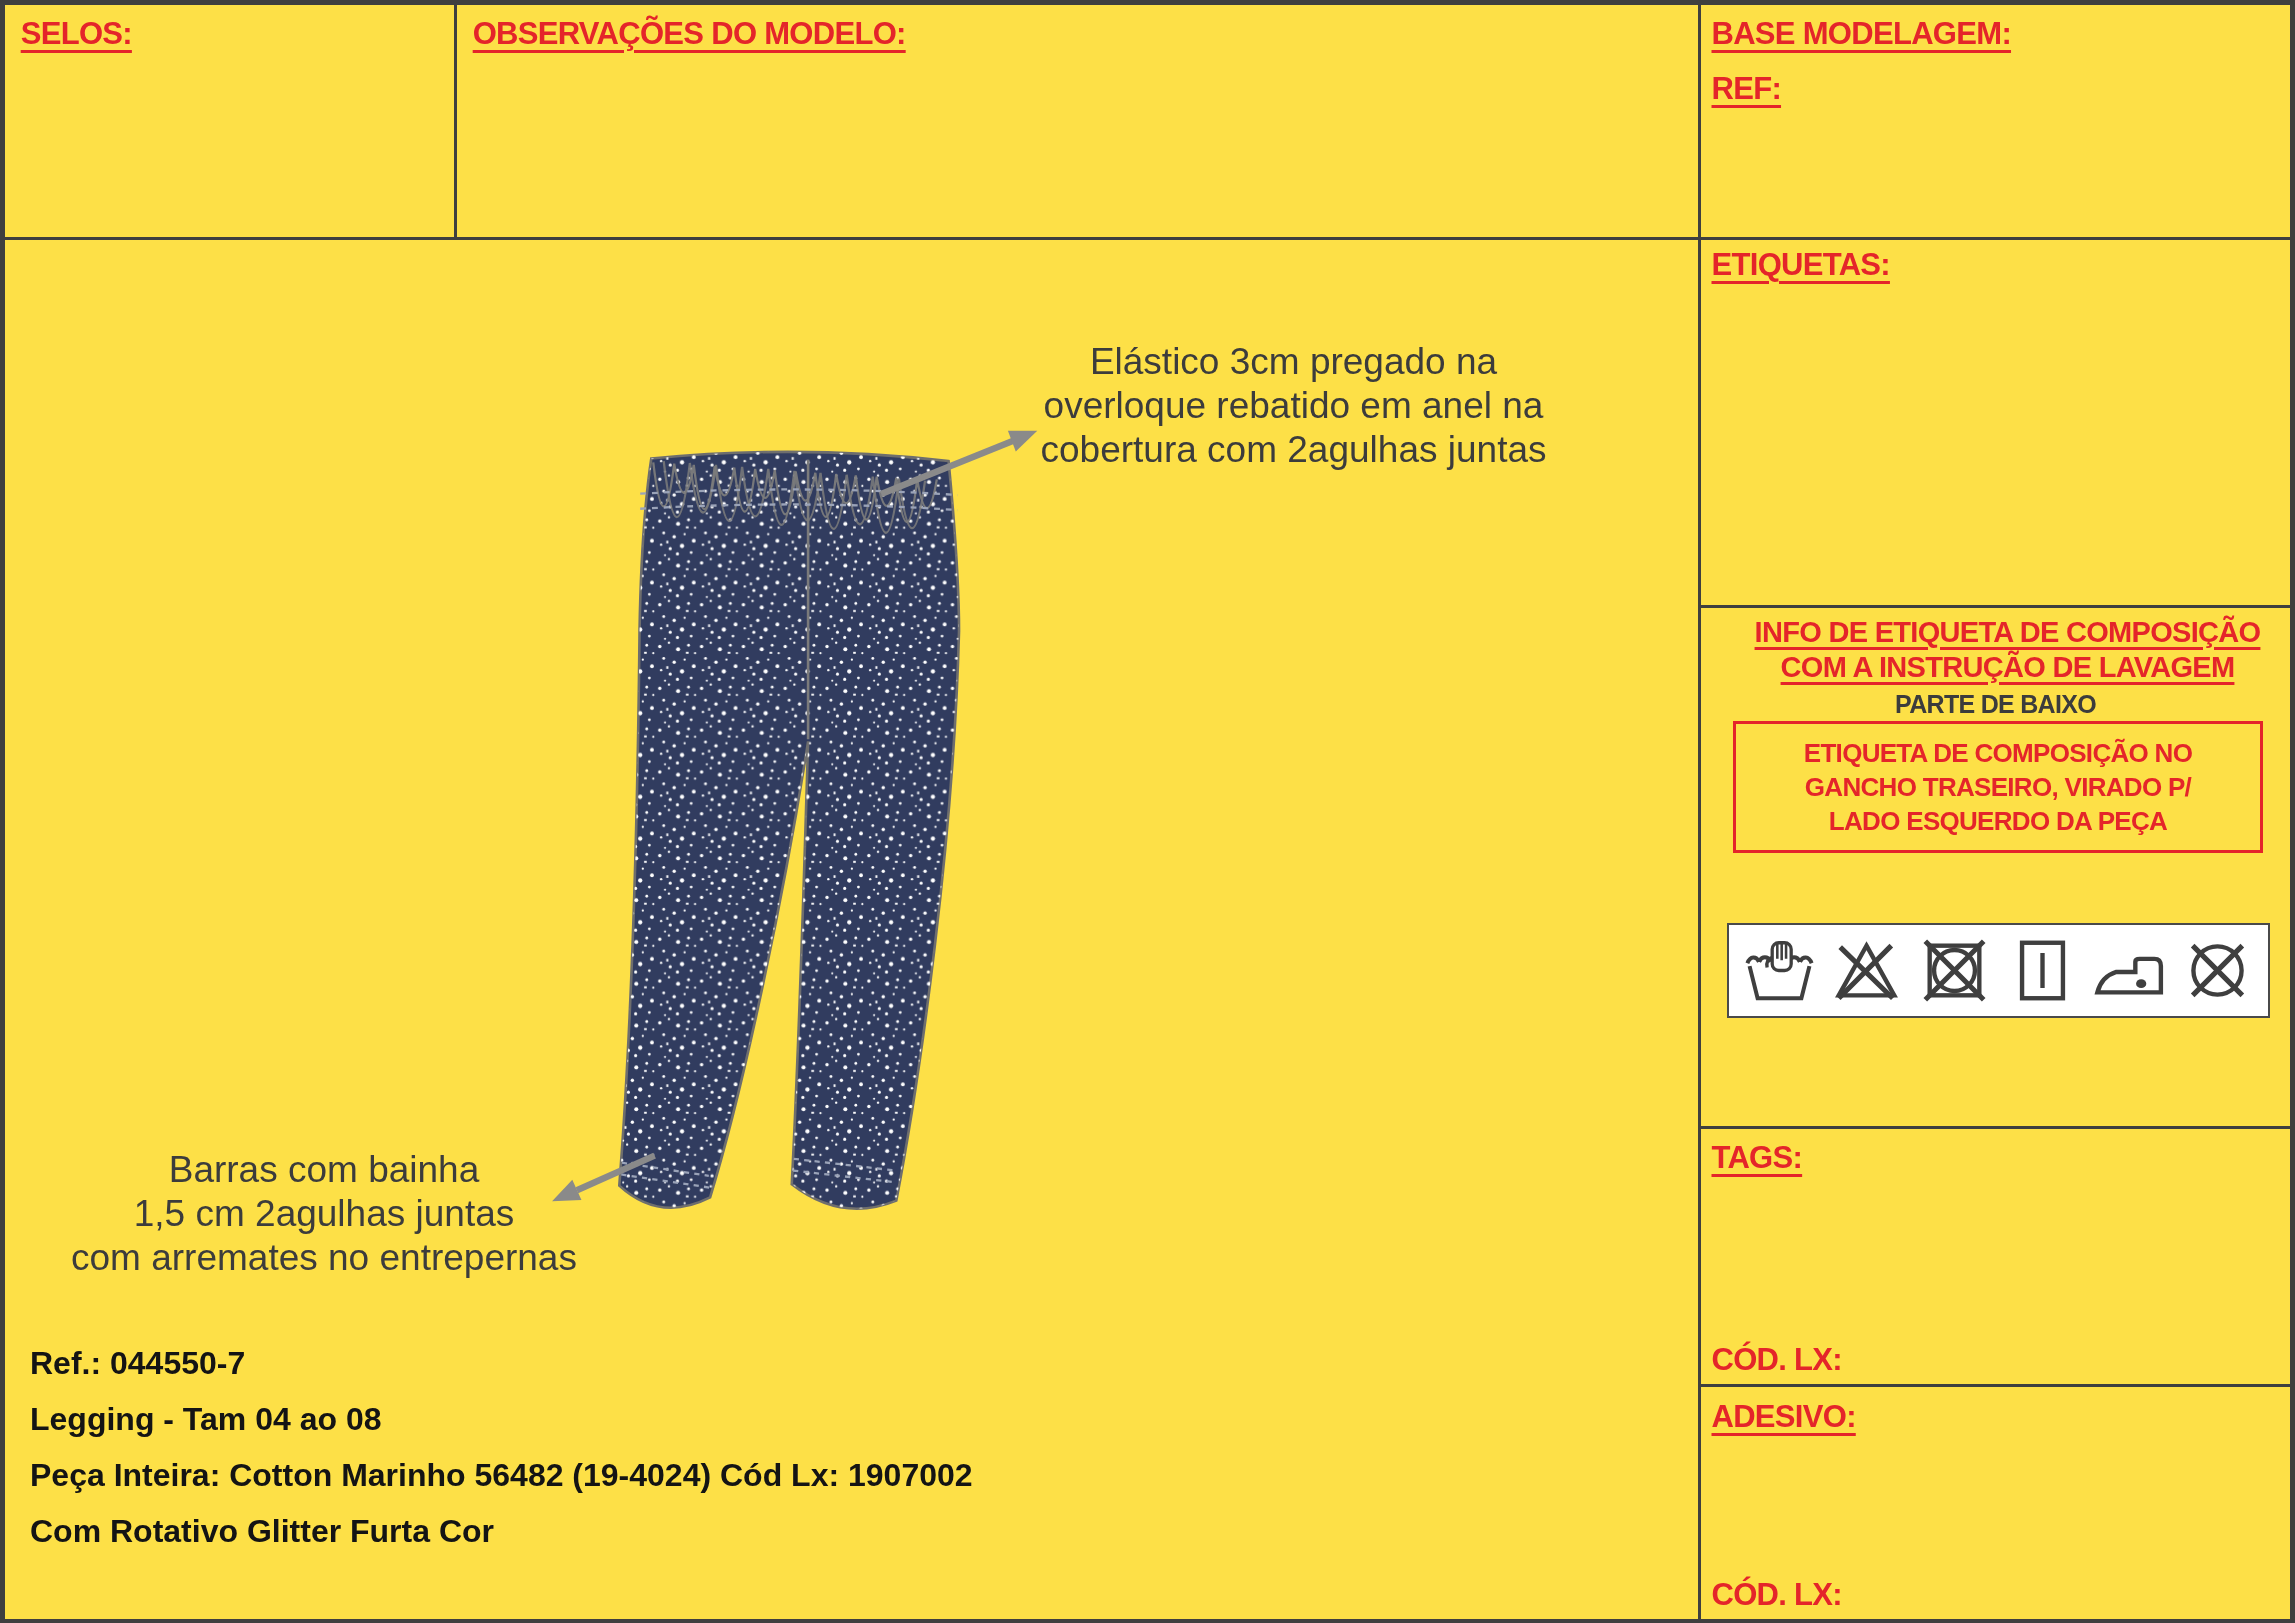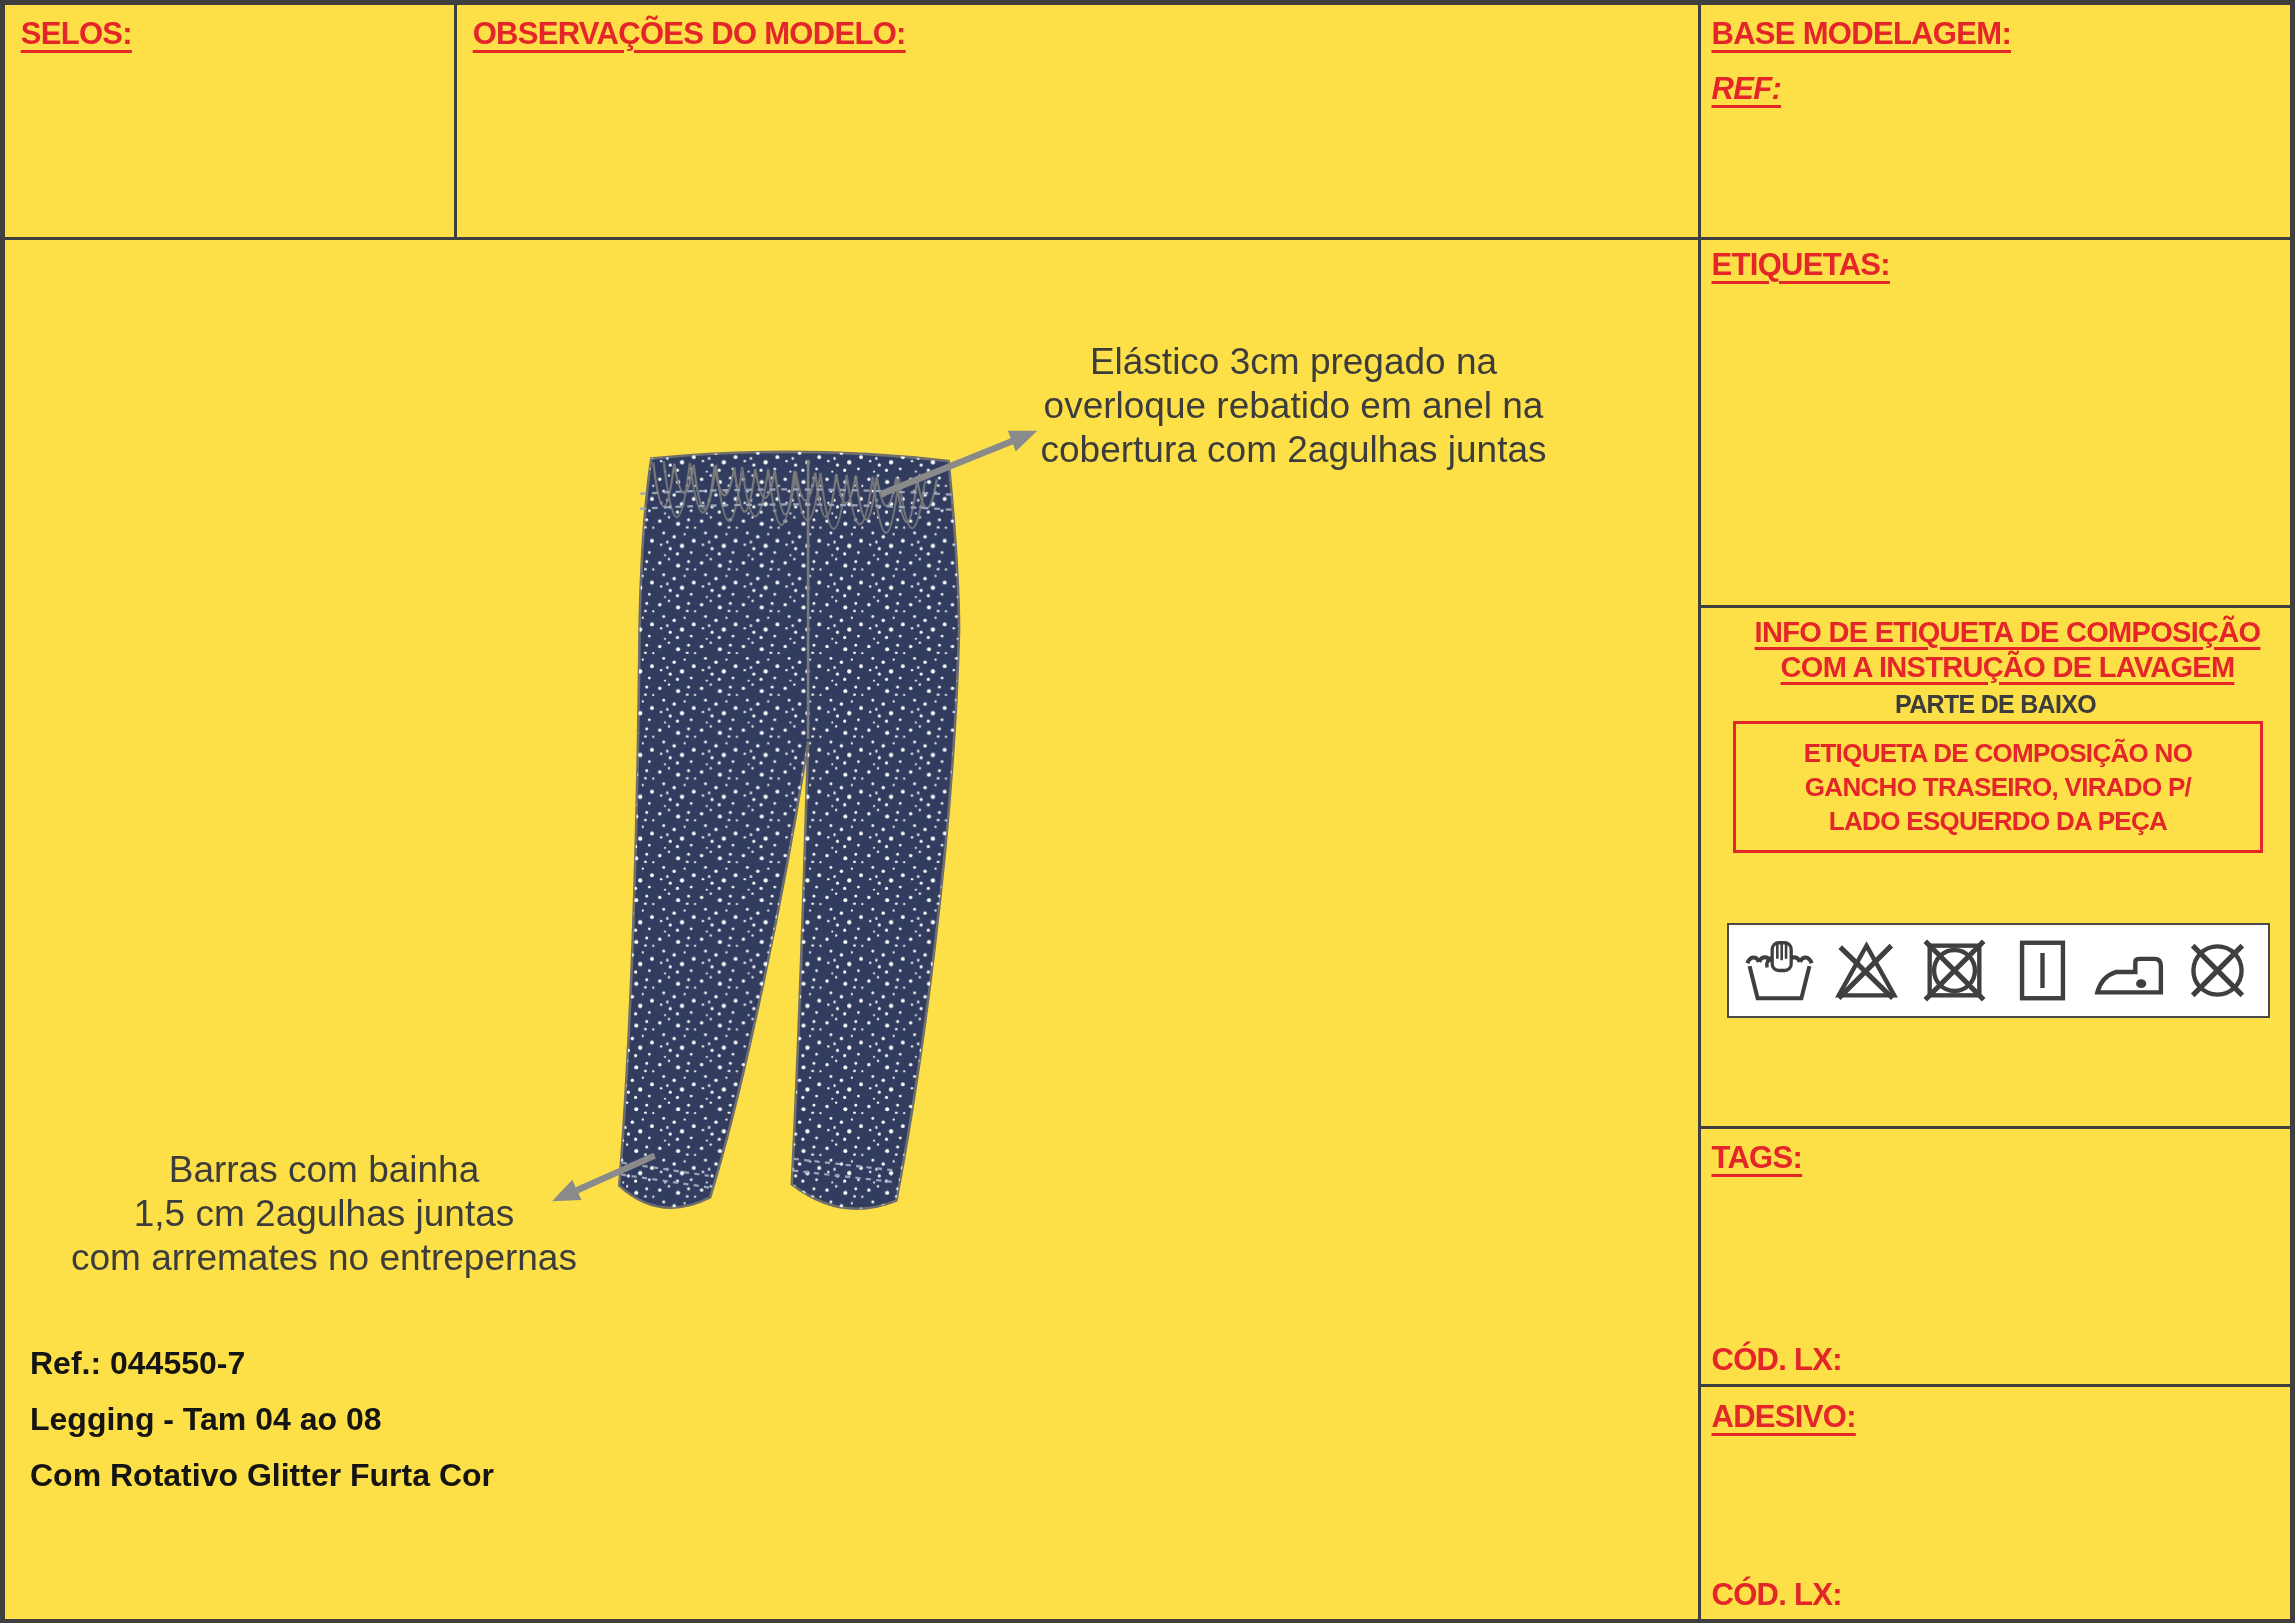--- a/index.html
+++ b/index.html
@@ -21,21 +21,21 @@
   .box-obs{ left:452px; width:1241px; }
   
   .right-col{ position:absolute; left:1693px; top:0; width:592px; height:1614px;
               box-sizing:border-box; border-left:3.9px solid #3f3f3f; }
   .rc-sec{ position:absolute; left:0; right:0; box-sizing:border-box; }
   .sec-base{ top:0; height:235px; border-bottom:3.9px solid #3f3f3f; padding:10.5px 0 0 10.5px;}
   .sec-etiquetas{ top:235px; height:368px; border-bottom:3.9px solid #3f3f3f; padding:6.5px 0 0 10.5px;}
   .sec-info{ top:603px; height:521px; border-bottom:3.9px solid #3f3f3f; }
   .sec-tags{ top:1124px; height:258px; border-bottom:3.9px solid #3f3f3f; padding:10.5px 0 0 10.5px;}
   .sec-adesivo{ top:1382px; height:232px; padding:11.8px 0 0 10.5px;}
-  .ref-line{ margin-top:19.6px;font-style:italic; }
+  .ref-line{ margin-top:19.6px; }
   .codlx-bottom{ position:absolute; bottom:6.5px; left:10.5px; }
   .info-title{ position:absolute; top:6.5px; left:0; right:0; text-align:center;
     color:#e4252a; font-weight:bold; font-size:29px; line-height:35px; letter-spacing:-0.7px;
     text-decoration:underline; text-decoration-thickness:2.6px; text-underline-offset:5.2px;padding-left:24px;}
   .parte-baixo{ position:absolute; top:82px; left:0; right:0; text-align:center;
     color:#3c3c3c; font-weight:bold; font-size:25px; letter-spacing:-0.7px;}
   .red-note{ position:absolute; left:32px; top:113px; width:530px; height:132px;
     box-sizing:border-box; border:3.3px solid #e4252a; display:flex; align-items:center;
     justify-content:center; text-align:center; color:#e4252a; font-weight:bold;
     font-size:26px; line-height:34px; letter-spacing:-0.7px;}
@@ -129,20 +129,21 @@
         <line x1="1341" y1="389" x2="1547" y2="306"></line>
         <polygon points="1580,292 1547,324 1535,292" stroke="none"></polygon>
         <line x1="994" y1="1402" x2="875" y2="1455"></line>
         <polygon points="837,1472 868,1439 882,1470" stroke="none"></polygon>
       </g>
     </svg>
 
     <div class="desc">
       <div>Ref.: 044550-7</div>
       <div>Legging - Tam 04 ao 08</div>
+      <div>Peça Inteira: Cotton Marinho 56482 (19-4024) Cód Lx: 1907002</div>
       <div>Com Rotativo Glitter Furta Cor</div>
     </div>
   </div>
 
   <div class="right-col">
 
     <div class="rc-sec sec-base">
       <div><span class="redhead">BASE MODELAGEM:</span></div>
       <div class="ref-line"><span class="redhead">REF:</span></div>
     </div>

